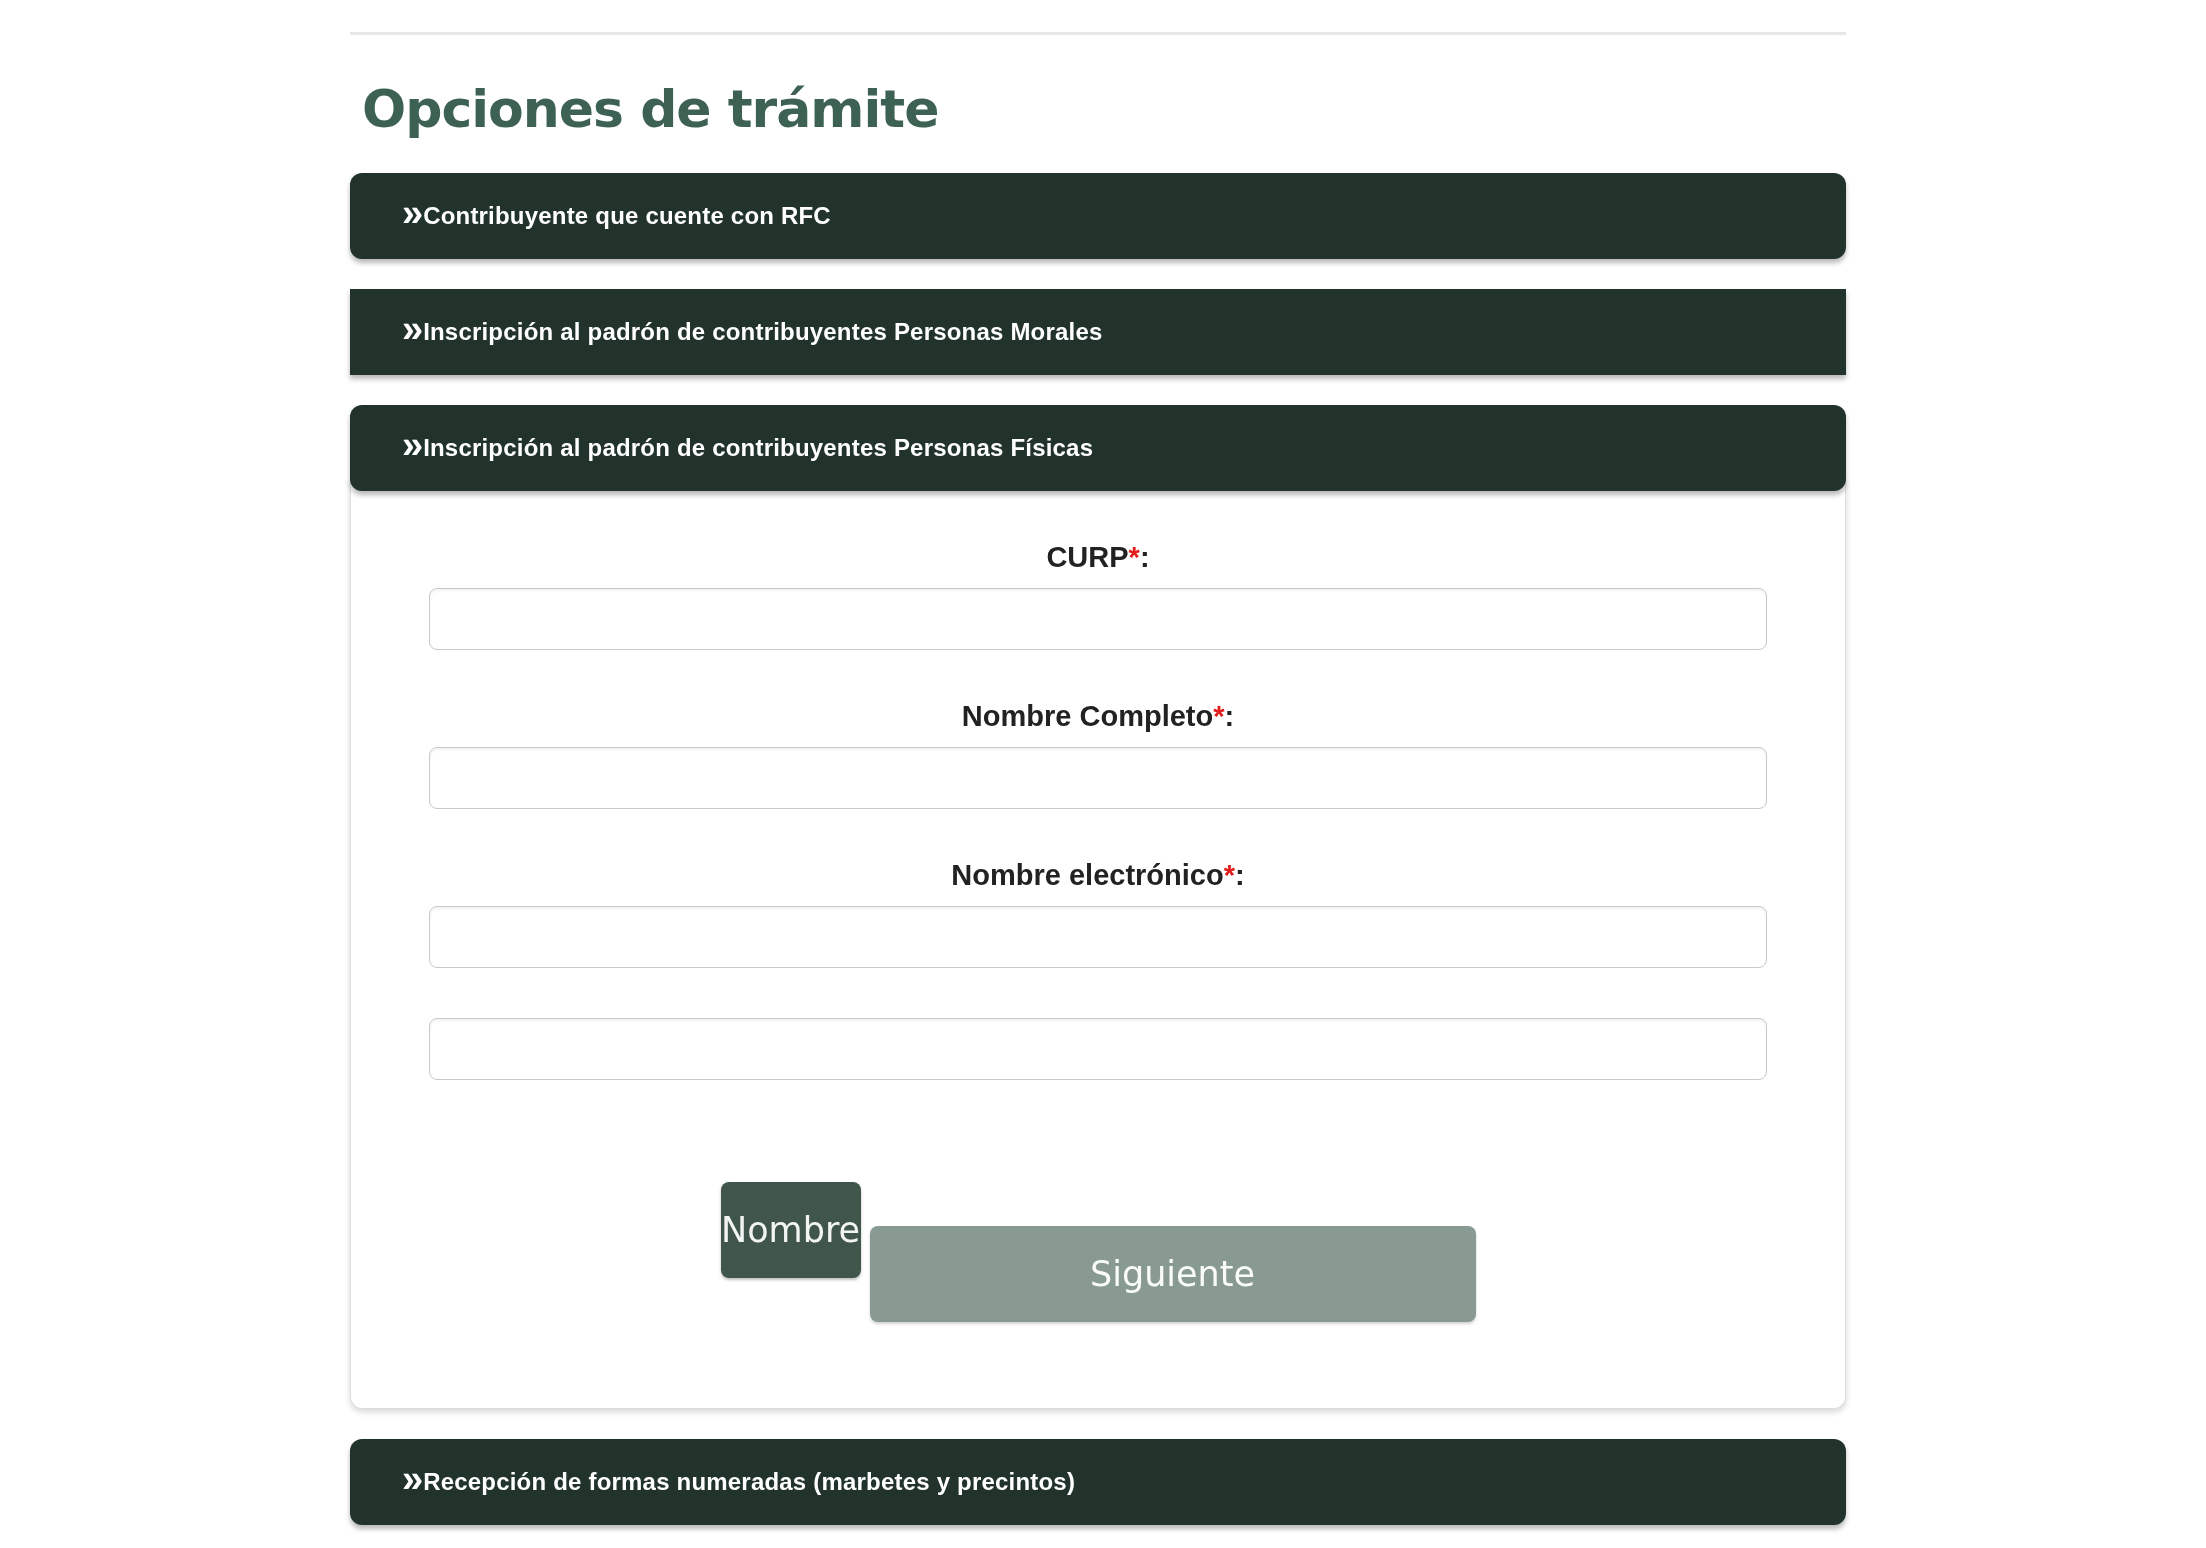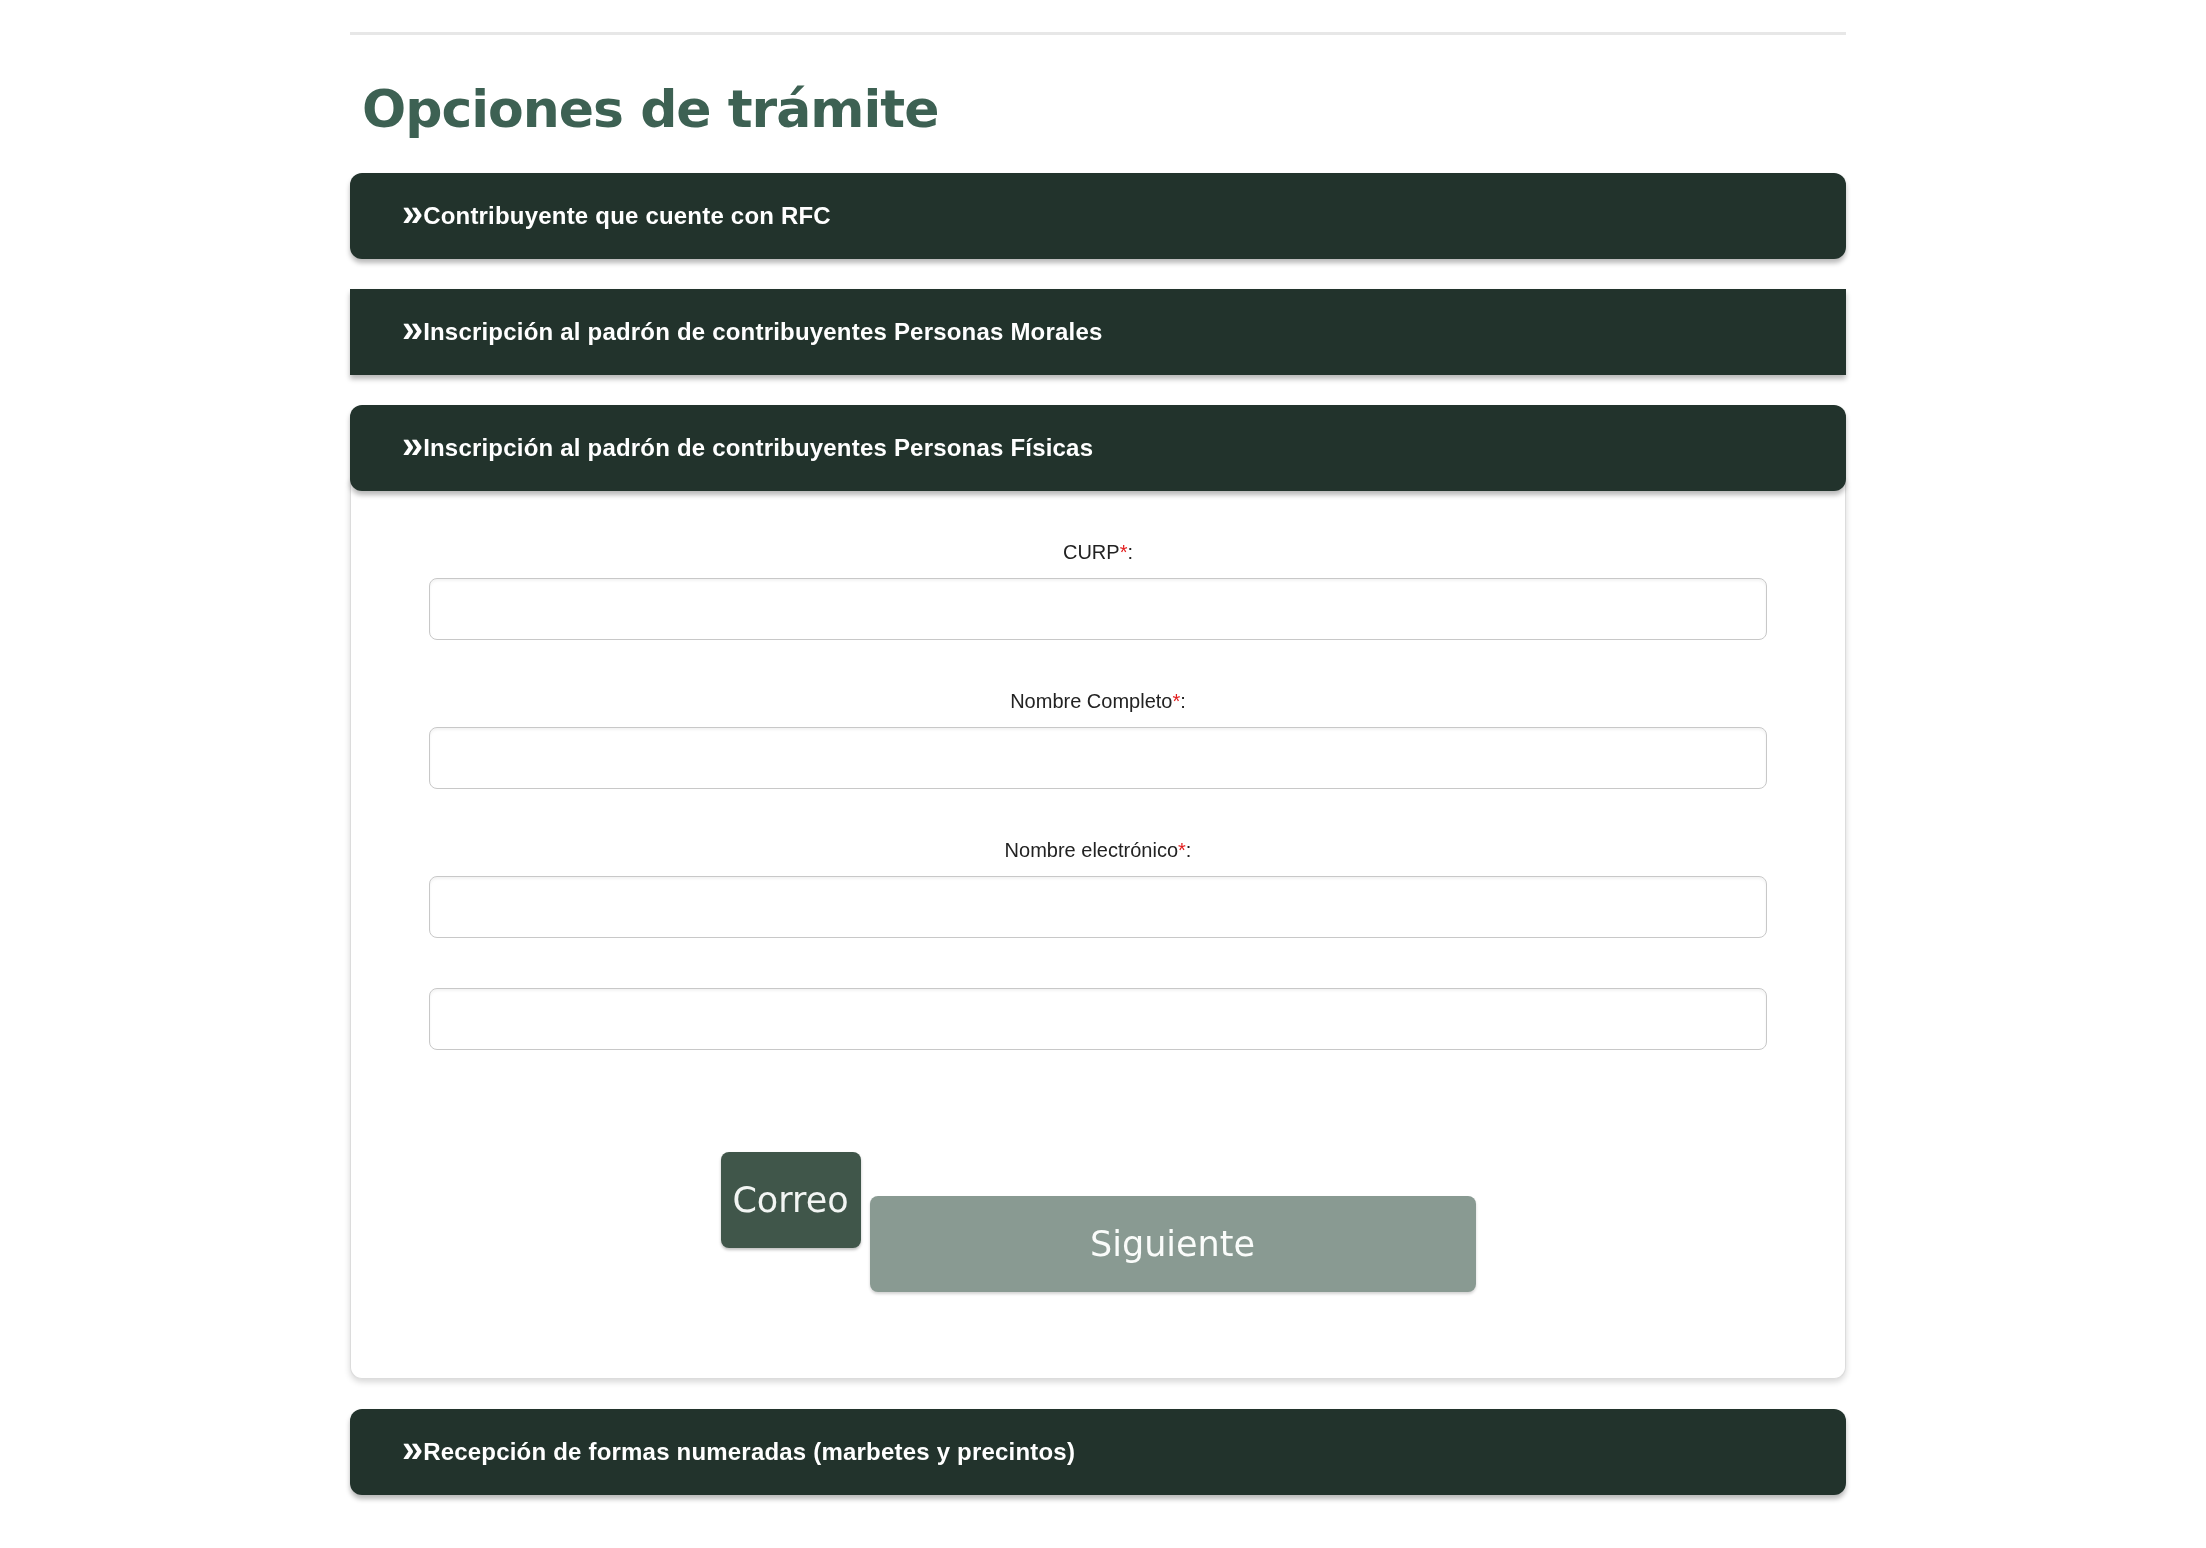--- a/index.html
+++ b/index.html
@@ -69,22 +69,22 @@
     border-radius: 0 0 12px 12px;
     box-shadow: 0 3px 6px rgba(0,0,0,0.16);
     margin-top: -12px;
     padding: 62px 78px 86px 78px;
     position: relative;
     z-index: 1;
     background: #ffffff;
     text-align: center;
   }
   .field-label {
-    font-size: 20px;
-    font-weight: normal;
+    font-size: 29px;
+    font-weight: bold;
     color: #222222;
     margin-bottom: 14px;
   }
   .field-label .req { color: #e31c1c; }
   .text-input {
     display: block;
     width: 100%;
     height: 62px;
     border: 1px solid #c8c8c8;
     border-radius: 8px;
@@ -164,21 +164,21 @@
       <div class="field">
         <div class="field-label"><span>Nombre electrónico</span><span class="req">*</span><span>:</span></div>
         <input type="text" class="text-input" value="" style="">
       </div>
 
       <div class="field">
         <input type="text" class="text-input" value="" style="">
       </div>
 
       <div class="button-row">
-        <button class="btn btn-exit">Correo</button>
+        <button class="btn btn-exit">Nombre</button>
         <button class="btn btn-next">Siguiente</button>
       </div>
 
     </div>
   </div>
 
   <div class="bar">
     <span class="chev">»</span>
     <span class="bar-label">Recepción de formas numeradas (marbetes y precintos)</span>
   </div>

